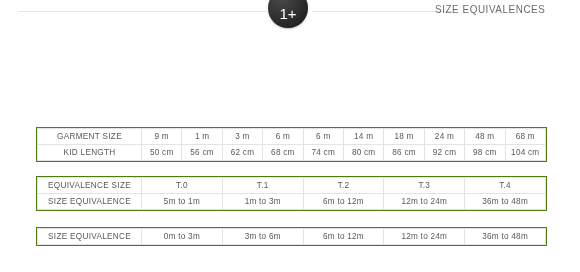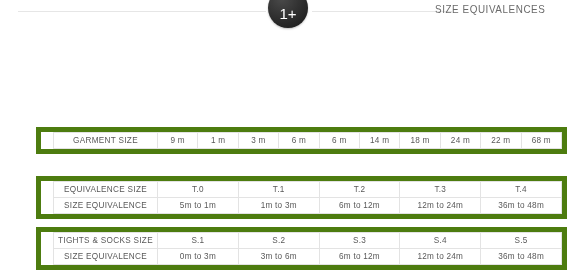--- a/index.html
+++ b/index.html
@@ -73,23 +73,22 @@
     white-space: nowrap;
     transform: scaleX(0.94);
     transform-origin: right center;
   }
 
   
   .table-block {
     position: absolute;
     left: 36px;
     width: 509px;
-    border: 5px solid #4d7c0f;
+    border: 1px solid #4d7c0f;
     border-collapse: collapse;
-    padding-left: 12px;
   }
   #table-garment { top: 127px; }
   #table-accessories { top: 176px; }
   #table-tights { top: 227px; }
 
   table.size-table {
     width: 100%;
     border-collapse: collapse;
     table-layout: fixed;
   }
@@ -128,22 +127,35 @@
       <tr>
         <td class="row-label">GARMENT SIZE</td>
         <td>9 m</td>
         <td>1 m</td>
         <td>3 m</td>
         <td>6 m</td>
         <td>6 m</td>
         <td>14 m</td>
         <td>18 m</td>
         <td>24 m</td>
-        <td>22 m</td>
+        <td>48 m</td>
         <td>68 m</td>
+      </tr>
+      <tr>
+        <td class="row-label">KID LENGTH</td>
+        <td>50 cm</td>
+        <td>56 cm</td>
+        <td>62 cm</td>
+        <td>68 cm</td>
+        <td>74 cm</td>
+        <td>80 cm</td>
+        <td>86 cm</td>
+        <td>92 cm</td>
+        <td>98 cm</td>
+        <td>104 cm</td>
       </tr>
     </tbody>
   </table>
 </div>
 
 <div class="table-block" id="table-accessories">
   <table class="size-table">
     <tbody>
       <tr>
         <td class="row-label">EQUIVALENCE SIZE</td>
@@ -162,28 +174,20 @@
         <td>36m to 48m</td>
       </tr>
     </tbody>
   </table>
 </div>
 
 <div class="table-block" id="table-tights">
   <table class="size-table">
     <tbody>
       <tr>
-        <td class="row-label">TIGHTS &amp; SOCKS SIZE</td>
-        <td>S.1</td>
-        <td>S.2</td>
-        <td>S.3</td>
-        <td>S.4</td>
-        <td>S.5</td>
-      </tr>
-      <tr>
         <td class="row-label">SIZE EQUIVALENCE</td>
         <td>0m to 3m</td>
         <td>3m to 6m</td>
         <td>6m to 12m</td>
         <td>12m to 24m</td>
         <td>36m to 48m</td>
       </tr>
     </tbody>
   </table>
 </div>

